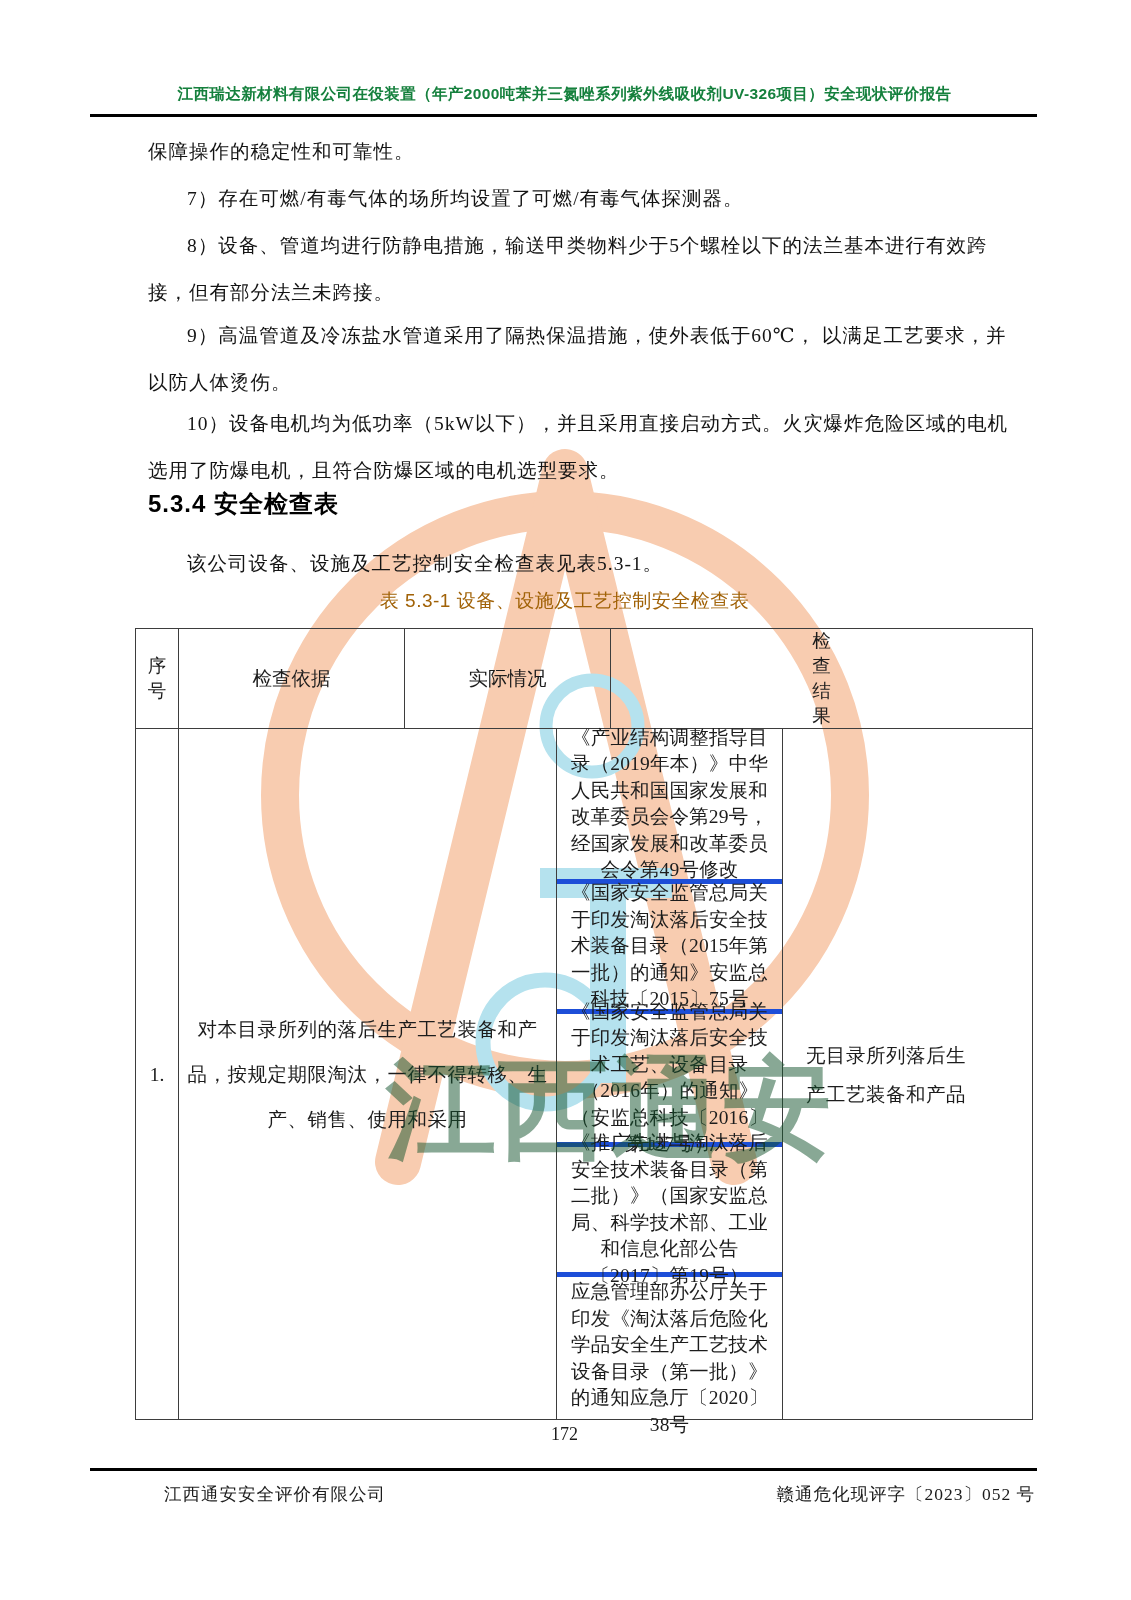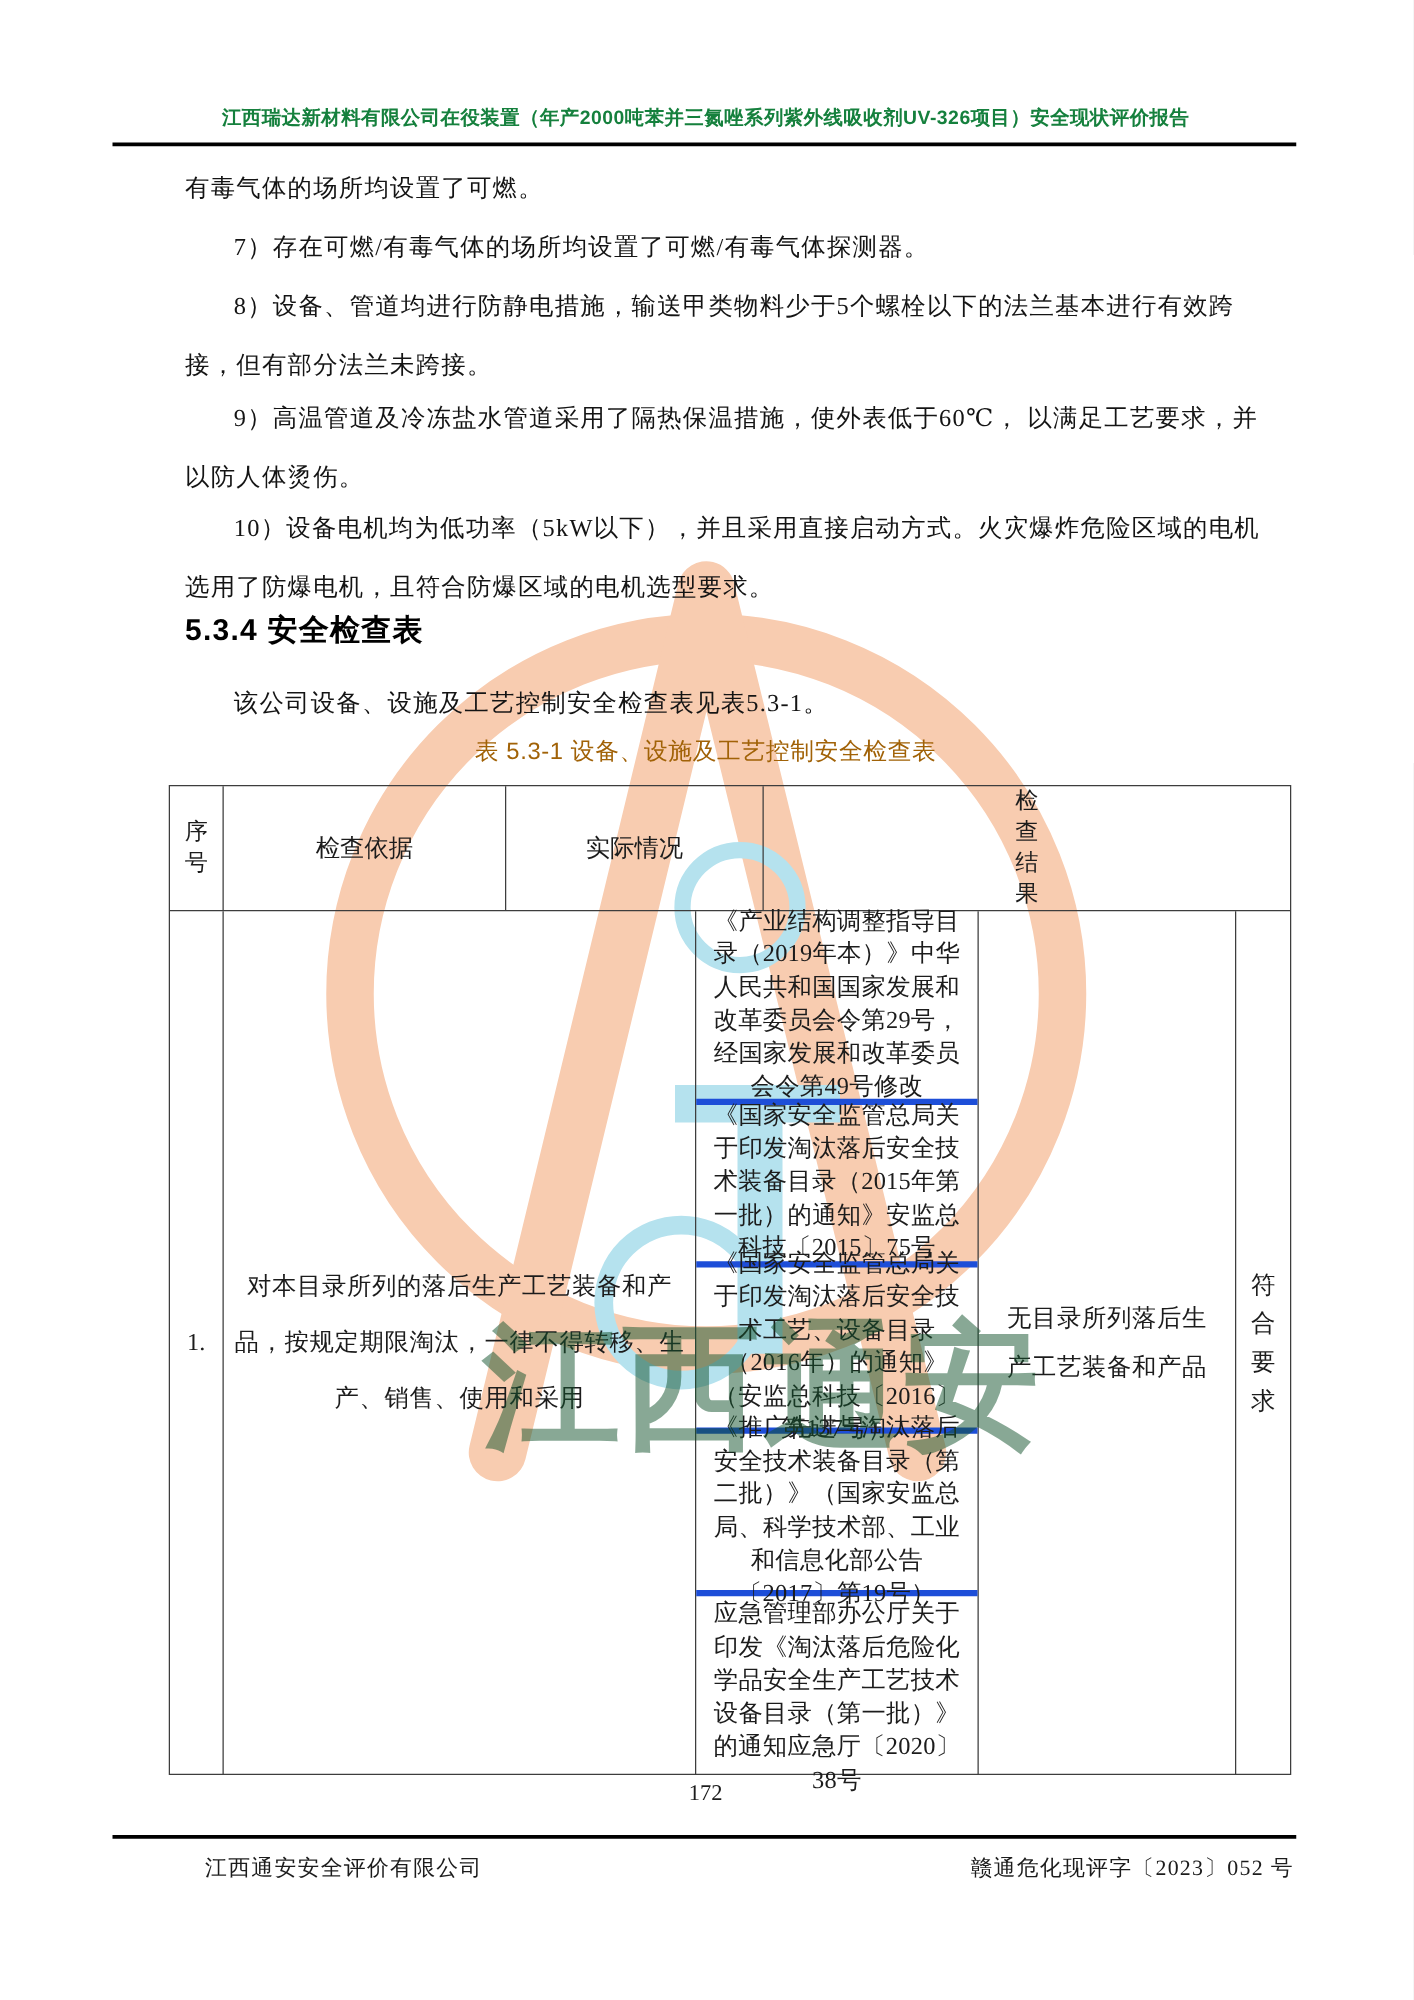--- a/index.html
+++ b/index.html
@@ -96,21 +96,21 @@
     <circle cx="545" cy="1042" r="62" fill="none" stroke="#b5e2ee" stroke-width="15"></circle>
   </svg>
 
   <div class="wm-text" style="color:#14532d;text-align:center;">江西通安</div>
 
   <div class="content">
 
     <div class="doc-header">江西瑞达新材料有限公司在役装置（年产2000吨苯并三氮唑系列紫外线吸收剂UV-326项目）安全现状评价报告</div>
     <div class="rule-top"></div>
 
-    <div class="para p0">有毒气体的场所均设置了可燃。</div>
+    <div class="para p0">保障操作的稳定性和可靠性。</div>
     <div class="para p1 indent">7）存在可燃/有毒气体的场所均设置了可燃/有毒气体探测器。</div>
     <div class="para p2 indent">8）设备、管道均进行防静电措施，输送甲类物料少于5个螺栓以下的法兰基本进行有效跨接，但有部分法兰未跨接。</div>
     <div class="para p3 indent">9）高温管道及冷冻盐水管道采用了隔热保温措施，使外表低于60℃， 以满足工艺要求，并以防人体烫伤。</div>
     <div class="para p4 indent">10）设备电机均为低功率（5kW以下），并且采用直接启动方式。火灾爆炸危险区域的电机选用了防爆电机，且符合防爆区域的电机选型要求。</div>
 
     <div class="section-heading">5.3.4  安全检查表</div>
     <div class="para lead indent">该公司设备、设施及工艺控制安全检查表见表5.3-1。</div>
     <div class="table-caption">表 5.3-1 设备、设施及工艺控制安全检查表</div>
 
     <div class="ck-table">
@@ -138,23 +138,20 @@
         <div class="cell c3 basis-col">
           <div class="basis-cell">《产业结构调整指导目录（2019年本）》中华人民共和国国家发展和改革委员会令第29号，经国家发展和改革委员会令第49号修改</div>
           <div class="basis-cell">《国家安全监管总局关于印发淘汰落后安全技术装备目录（2015年第一批）的通知》安监总科技〔2015〕75号</div>
           <div class="basis-cell">《国家安全监管总局关于印发淘汰落后安全技术工艺、设备目录（2016年）的通知》（安监总科技〔2016〕第137号）</div>
           <div class="basis-cell">《推广先进与淘汰落后安全技术装备目录（第二批）》（国家安监总局、科学技术部、工业和信息化部公告〔2017〕第19号）</div>
           <div class="basis-cell">应急管理部办公厅关于印发《淘汰落后危险化学品安全生产工艺技术设备目录（第一批）》的通知应急厅〔2020〕38号</div>
         </div>
         <div class="cell c4 actual-cell">
           <span>无目录所列落后生产工艺装备和产品</span>
         </div>
-        <div class="cell c5">
-          <span class="vwrap vres">符合要求</span>
-        </div>
       </div>
     </div>
 
     <div class="page-number">172</div>
     <div class="rule-bottom"></div>
     <div class="footer-left">江西通安安全评价有限公司</div>
     <div class="footer-right">赣通危化现评字〔2023〕052 号</div>
   </div>
 </div>
 

